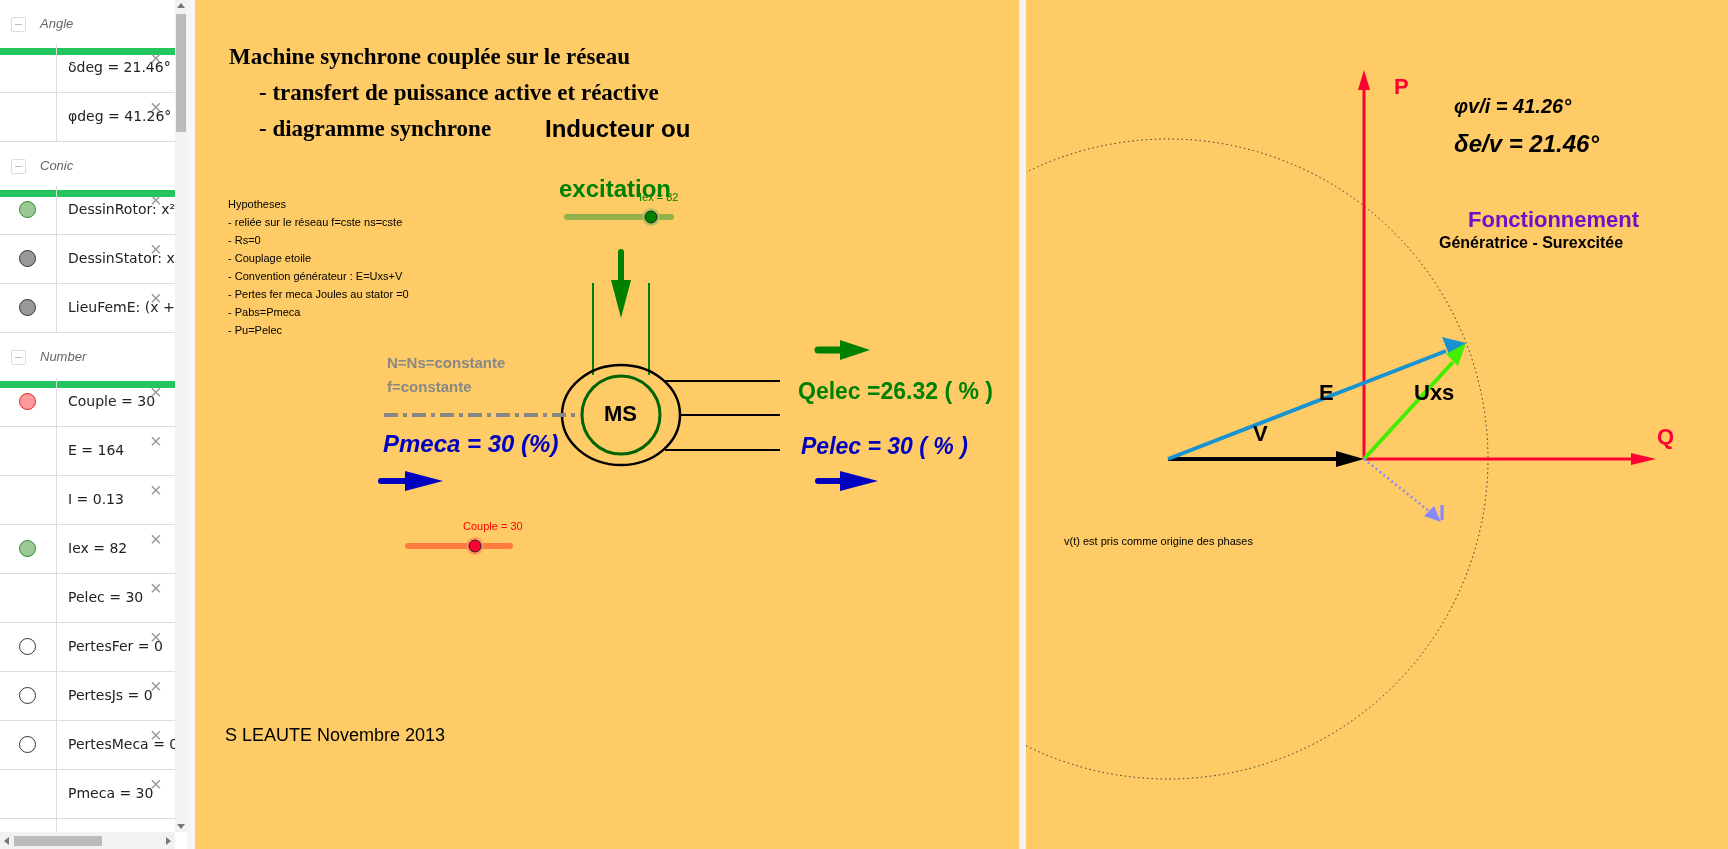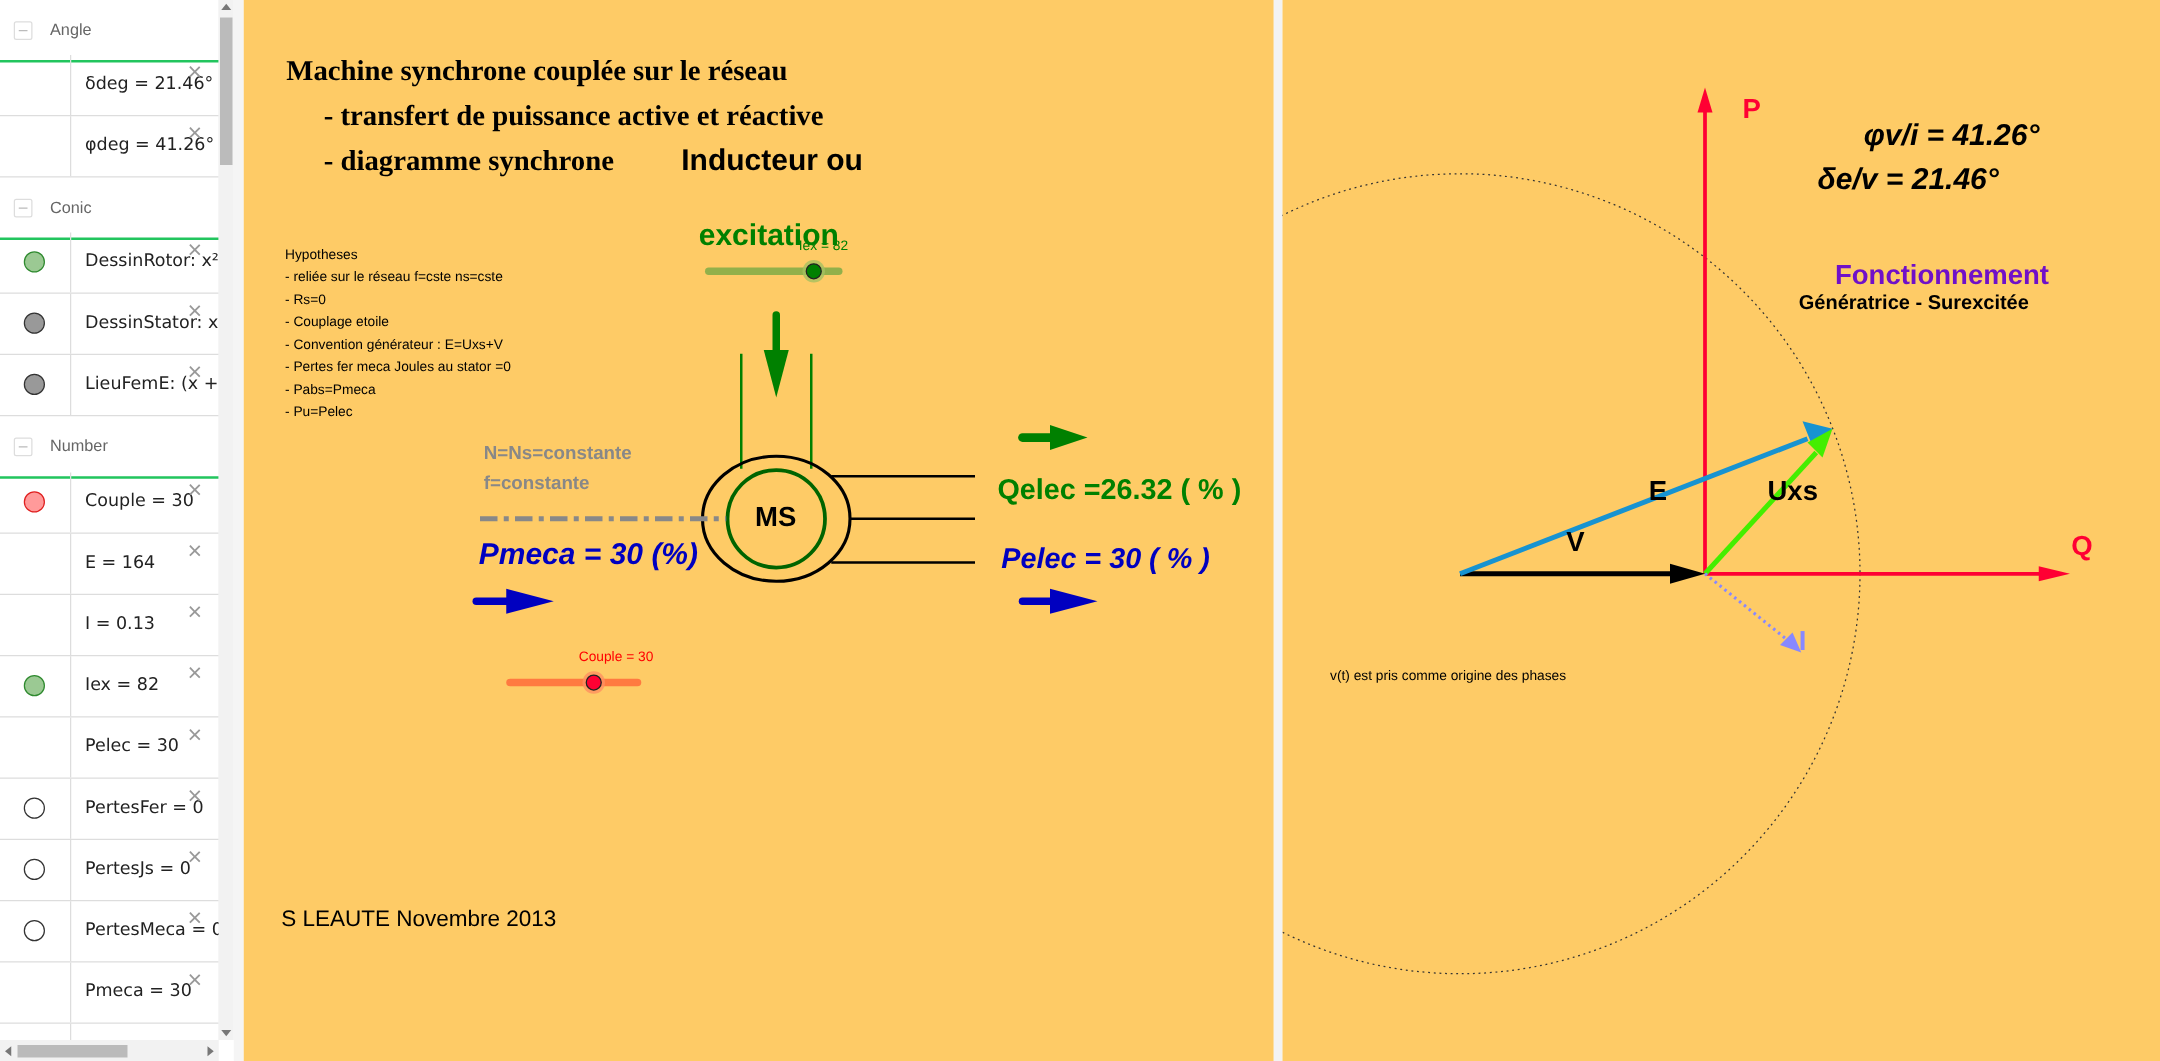--- a/index.html
+++ b/index.html
@@ -1,18 +1,18 @@
 <!DOCTYPE html>
 <html><head>
 <meta charset="utf-8">
 <style>
   html,body{margin:0;padding:0;}
   body{width:1728px;height:849px;position:relative;overflow:hidden;background:#fff;font-family:"Liberation Sans",sans-serif;}
   #sidebar{position:absolute;left:0;top:0;width:175px;height:832px;background:#fff;overflow:hidden;border-right:1px solid #ddd;}
-  .grp{position:absolute;left:0;width:175px;height:48px;border-bottom:2px solid #22c55e;}
+  .grp{position:absolute;left:0;width:175px;height:48px;border-bottom:7px solid #22c55e;font-style:italic;}
   .grp .tog{position:absolute;left:11px;top:17px;width:13px;height:13px;border:1px solid #ddd;border-radius:2px;}
   .grp .tog:after{content:"";position:absolute;left:3px;top:6px;width:7px;height:1px;background:#bbb;}
   .grp .lbl{position:absolute;left:40px;top:16px;font-size:13px;color:#666;}
   .row{position:absolute;left:0;width:175px;height:48px;border-bottom:1px solid #ddd;}
   .row .mk{position:absolute;left:0;top:0;width:56px;height:48px;border-right:1px solid #ddd;}
   .row .dot{position:absolute;left:19px;top:15px;width:17px;height:17px;border-radius:50%;box-sizing:border-box;}
   .row .txt{position:absolute;left:68px;top:15px;font-size:14px;color:#222;white-space:nowrap;font-family:"DejaVu Sans",sans-serif;}
   .row .x{position:absolute;left:150px;top:4px;font-size:20px;color:#999;line-height:20px;}
   #vscroll{position:absolute;left:175px;top:0;width:12px;height:832px;background:#f2f2f2;}
   #vscroll .thumb{position:absolute;left:1px;top:14px;width:10px;height:118px;background:#bbb;}
@@ -263,21 +263,21 @@
       <line x1="338" y1="459" x2="427" y2="362" stroke="#44ee00" stroke-width="4"></line>
       <polygon points="420,354 432,366 440,343" fill="#44ee00"></polygon>
     </g>
 
     <g>
       <line x1="338" y1="459" x2="404" y2="512" stroke="#8888ff" stroke-width="2.5" stroke-dasharray="2,3"></line>
       <polygon points="398,516 408,506 415,522" fill="#8888ff"></polygon>
     </g>
   </svg>
 
-  <div class="abs" style="left:428px;top:95px;font-size:24px;font-weight:bold;font-style:italic;color:#000;margin-left:37px;">φv/i = 41.26°</div>
+  <div class="abs" style="left:428px;top:95px;font-size:20px;font-weight:bold;font-style:italic;color:#000;">φv/i = 41.26°</div>
   <div class="abs" style="left:428px;top:130px;font-size:24px;font-weight:bold;font-style:italic;color:#000;">δe/v = 21.46°</div>
 
   <div class="abs" style="left:442px;top:207px;font-size:22px;font-weight:bold;color:#7010c8;">Fonctionnement</div>
   <div class="abs" style="left:413px;top:234px;font-size:16px;font-weight:bold;color:#000000;">Génératrice - Surexcitée</div>
 
   <div class="abs" style="left:368px;top:74px;font-size:22px;font-weight:bold;color:#ff0033;">P</div>
   <div class="abs" style="left:631px;top:424px;font-size:22px;font-weight:bold;color:#ff0033;">Q</div>
 
   <div class="abs" style="left:227px;top:421px;font-size:22px;font-weight:bold;color:#000;">V</div>
   <div class="abs" style="left:293px;top:380px;font-size:22px;font-weight:bold;color:#000;">E</div>

